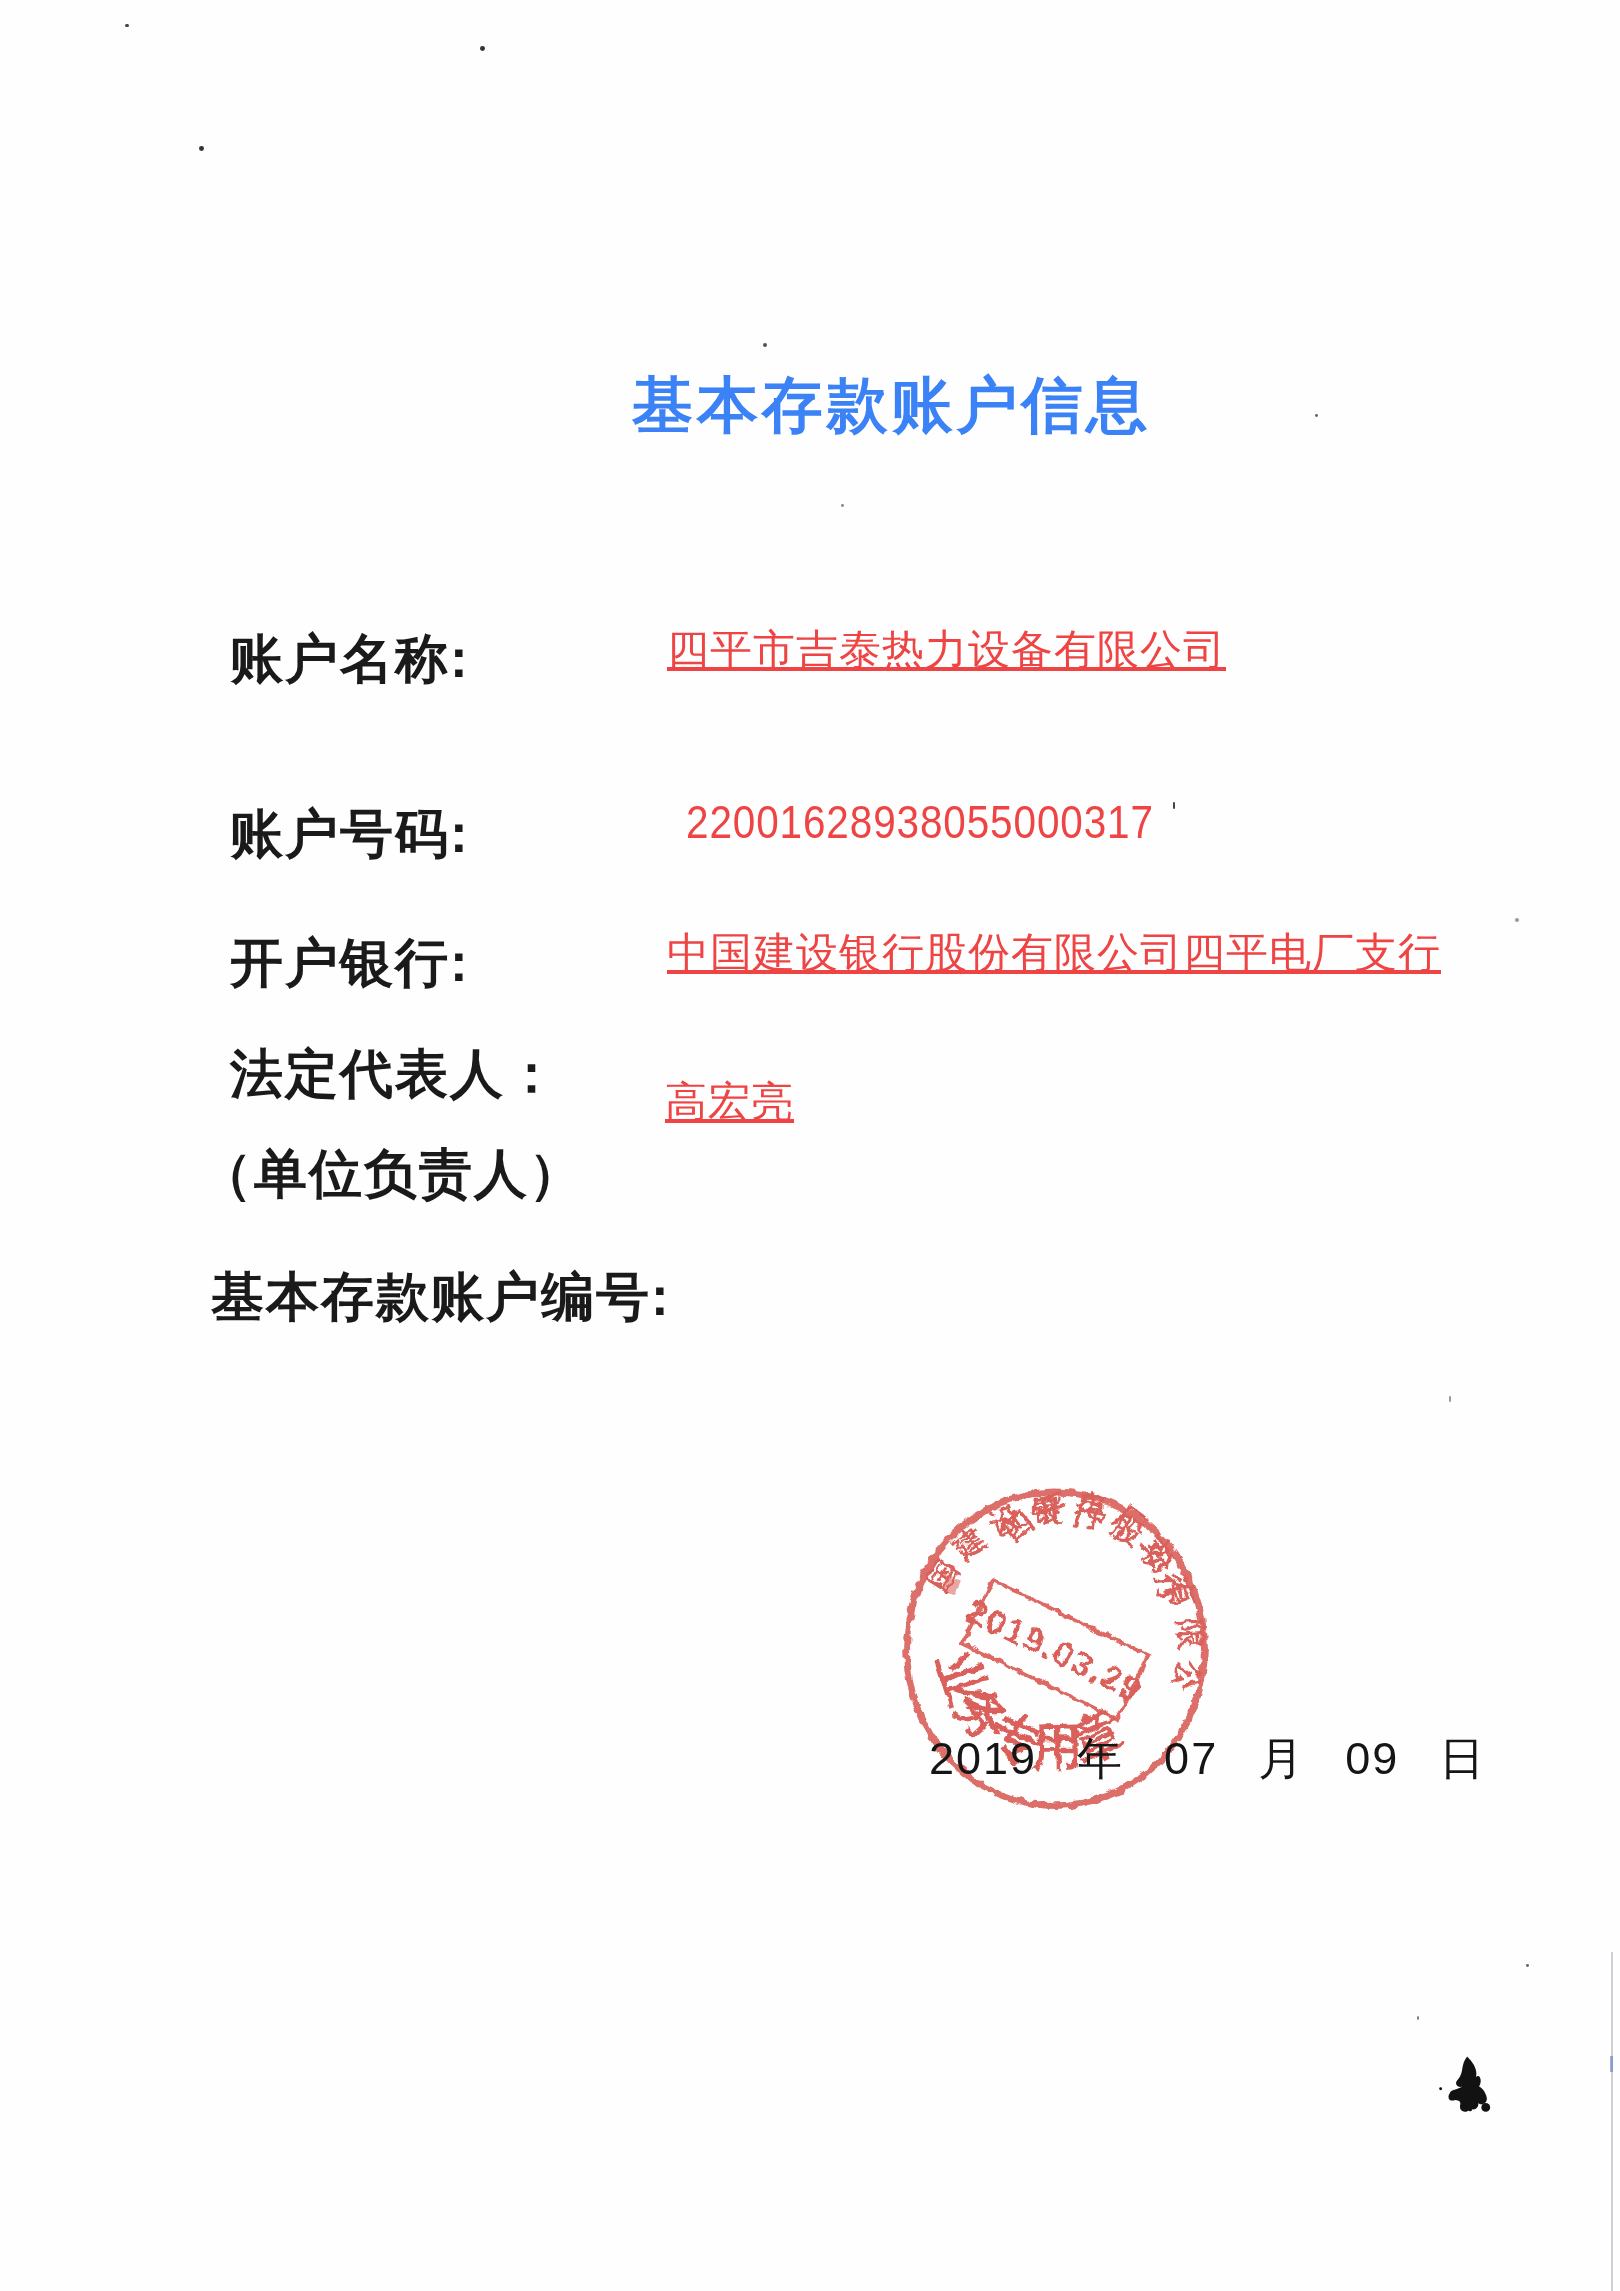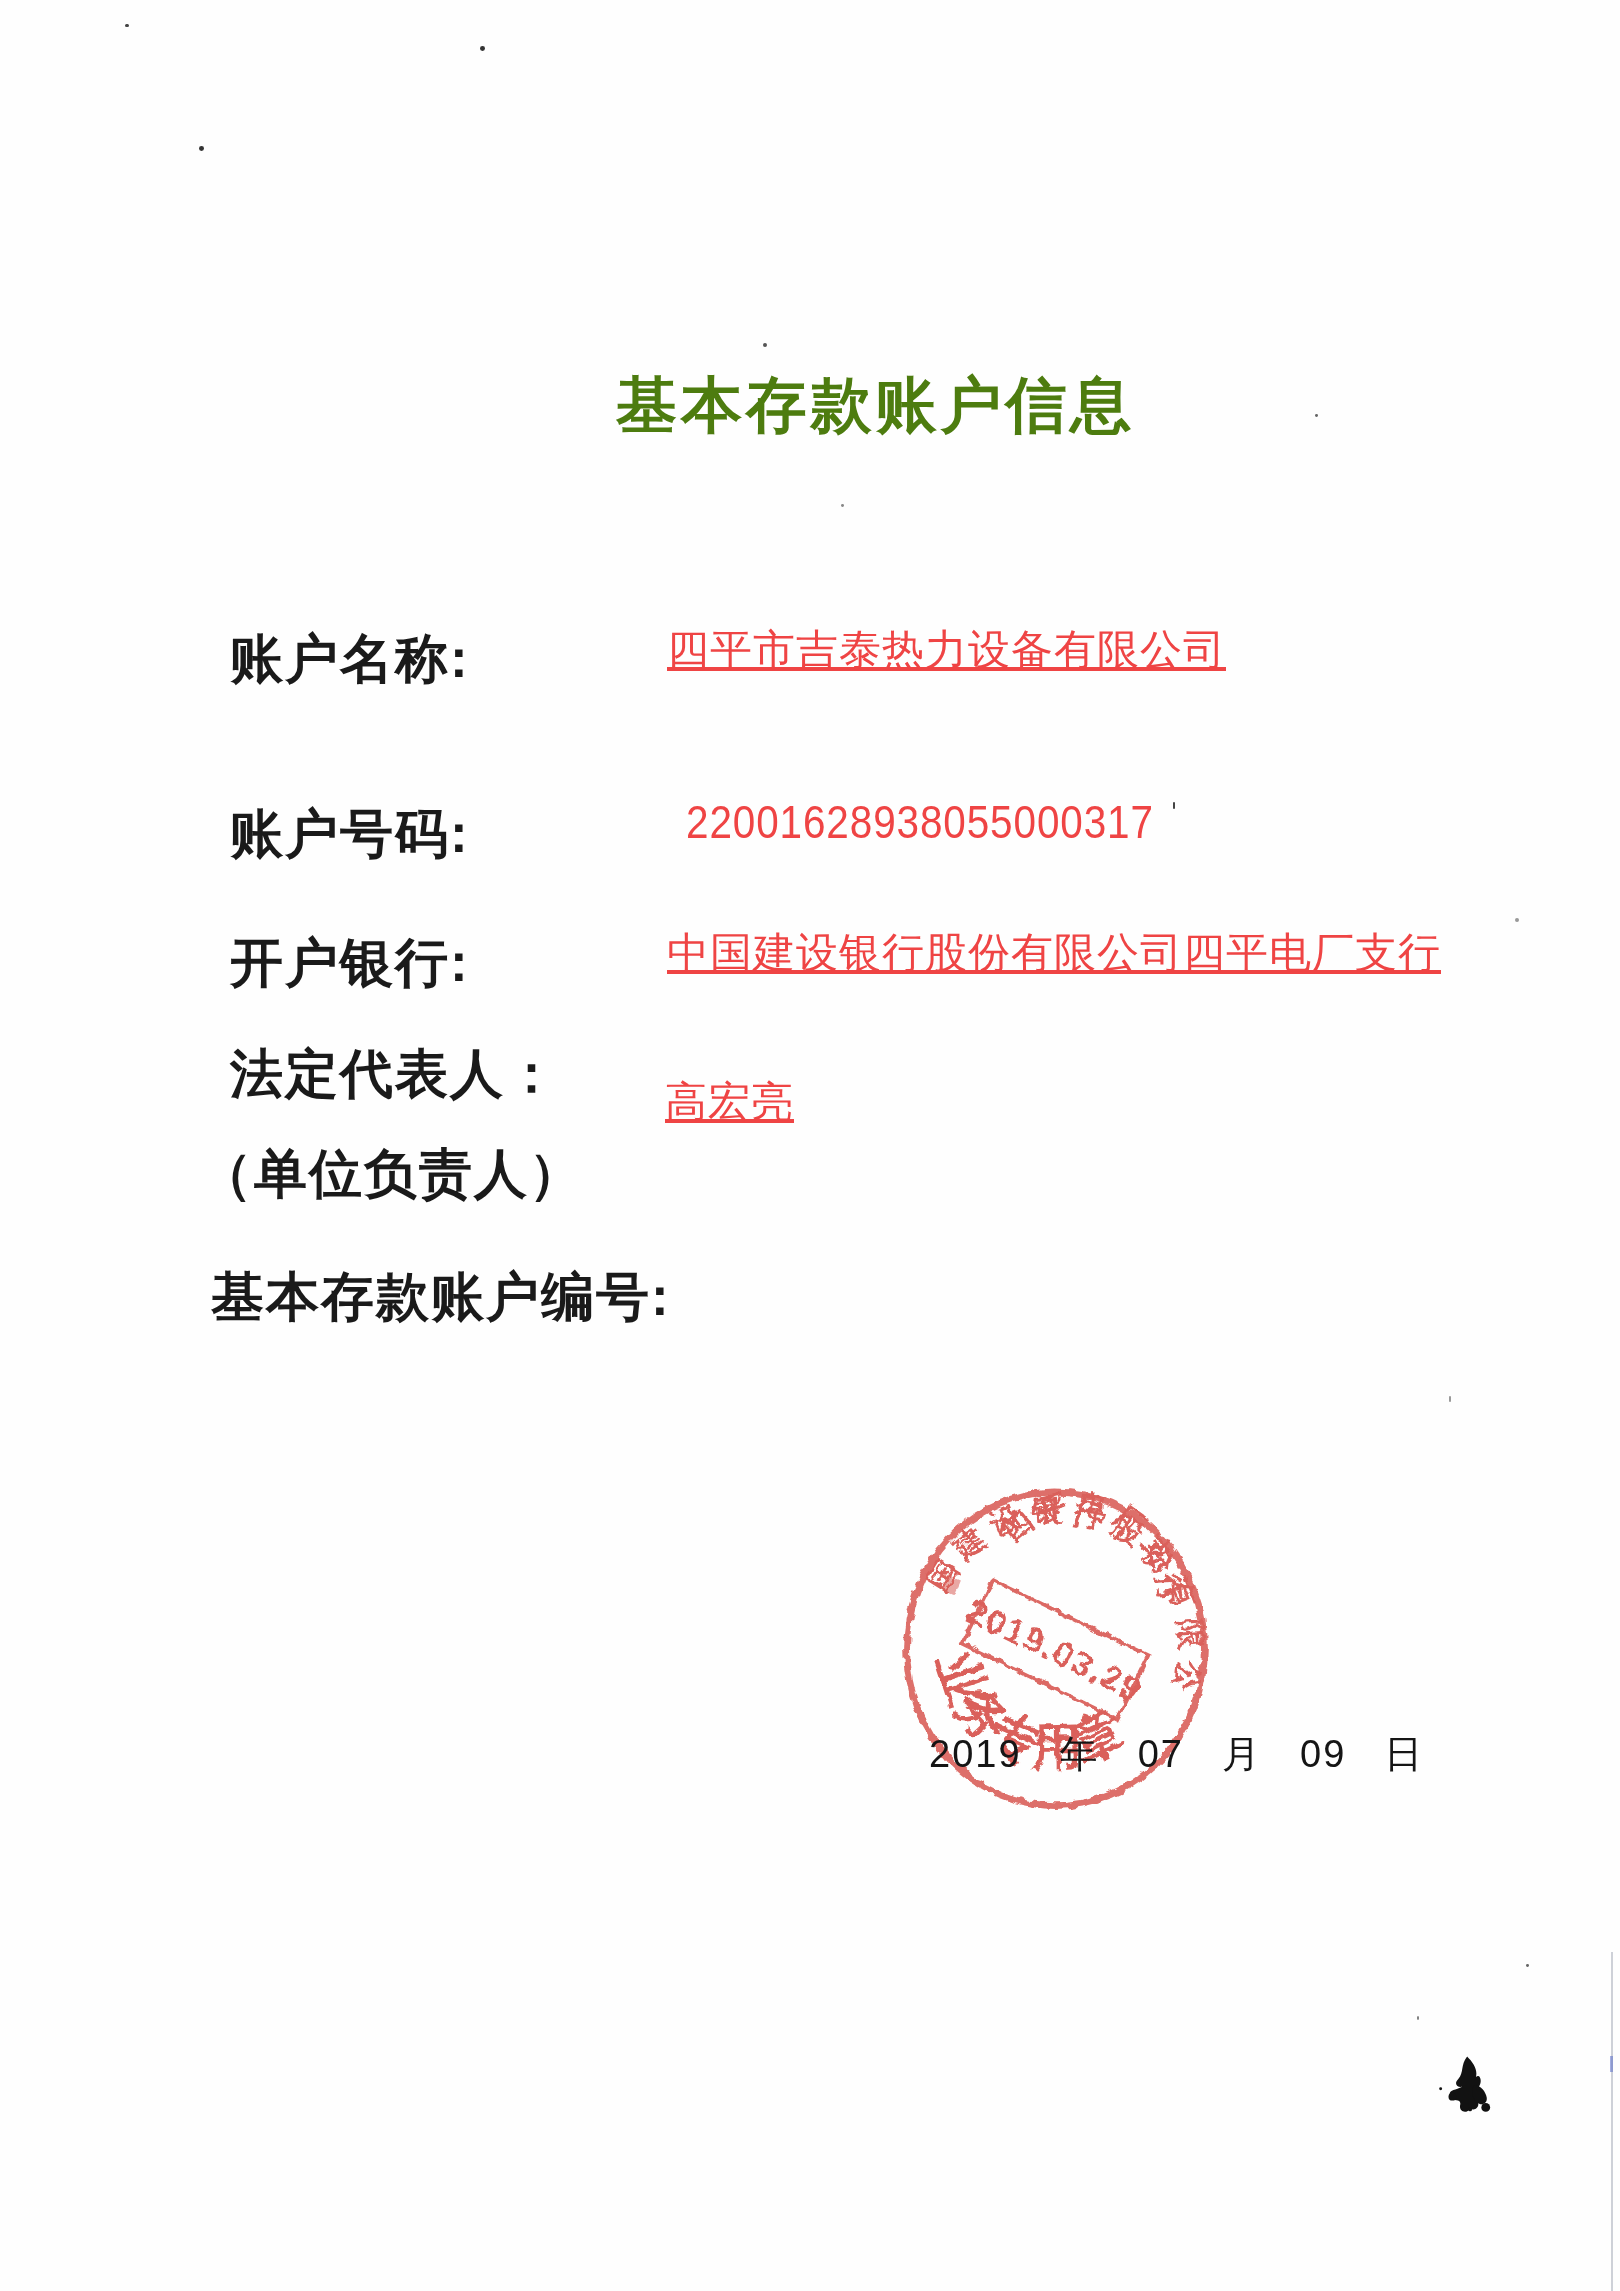--- a/index.html
+++ b/index.html
@@ -6,25 +6,25 @@
   .page{
     position:relative;
     width:1620px;height:2292px;
     margin:0 auto;
     background:#fefefe;
     overflow:hidden;
     font-family:"Liberation Sans",sans-serif;
     color:#1b1b1b;
   }
   .doc-title{
-    position:absolute;left:616px;top:365px;
+    position:absolute;left:632px;top:365px;
     font-family:"Liberation Serif",serif;
     font-size:61px;font-weight:700;
     letter-spacing:3.9px;white-space:nowrap;
-    color:#4d7c0f;
+    color:#3b82f6;
   }
   .field-label{
     position:absolute;
     font-size:53px;font-weight:600;
     letter-spacing:2px;white-space:nowrap;
     color:#1a1a1a;
   }
   .field-value{
     position:absolute;
     font-size:42px;font-weight:500;
@@ -35,21 +35,21 @@
   .num{
     display:inline-block;
     transform:scaleX(.88);
     transform-origin:0 50%;
     font-size:46px;
     letter-spacing:1px;
     font-weight:500;
   }
   .date-line{
     position:absolute;left:929px;top:1729px;
-    font-size:38px;font-weight:500;
+    font-size:45px;font-weight:500;
     word-spacing:25.5px;letter-spacing:2px;
     white-space:nowrap;color:#151515;
     z-index:5;
     text-align:center;
   }
   .stamp-svg{
     position:absolute;left:0;top:0;
     mix-blend-mode:multiply;
     z-index:3;
     pointer-events:none;

